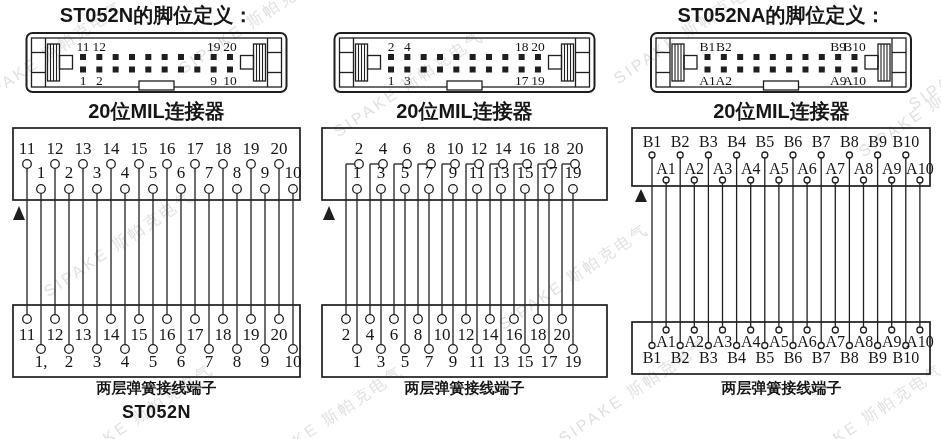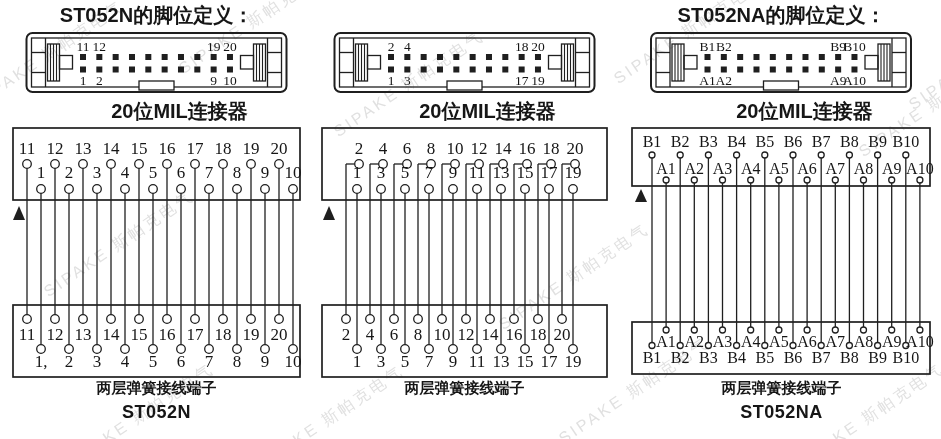--- a/index.html
+++ b/index.html
@@ -4,21 +4,21 @@
 <style>
   html,body{margin:0;padding:0;background:#ffffff;}
   .stage{position:relative;width:941px;height:439px;background:#fff;overflow:hidden;
          font-family:"Liberation Sans","DejaVu Sans",sans-serif;color:#1f1f1f;}
   .wm-layer{position:absolute;inset:0;}
   .wm{position:absolute;color:#c8c8c8;opacity:.55;font-size:16px;letter-spacing:3px;
       white-space:nowrap;transform:rotate(-34deg);transform-origin:left top;}
   svg.diagram{position:absolute;left:0;top:0;}
   .cap{position:absolute;text-align:center;color:#161616;}
   .cap.title{top:2px;font-size:20px;font-weight:600;line-height:27px;}
-  .cap.mil{top:99px;font-size:20px;font-weight:600;line-height:24px;margin-left:23px;}
+  .cap.mil{top:99px;font-size:20px;font-weight:600;line-height:24px;}
   .cap.term{top:376px;font-size:15px;font-weight:600;line-height:23px;}
   .cap.model{top:402px;font-size:18px;font-weight:700;line-height:20px;letter-spacing:.5px;}
   .p1{left:0;width:313px;} .p2{left:308px;width:313px;} .p3{left:625px;width:313px;}
 </style>
 </head>
 <body>
 
 <div class="stage">
   <div class="wm-layer">
       <span class="wm" style="left: -30px; top: 95px;">SIPAKE 斯帕克电气</span>
@@ -514,14 +514,13 @@
 
   <div class="cap mil p1">20位MIL连接器</div>
   <div class="cap mil p2">20位MIL连接器</div>
   <div class="cap mil p3">20位MIL连接器</div>
 
   <div class="cap term p1">两层弹簧接线端子</div>
   <div class="cap term p2">两层弹簧接线端子</div>
   <div class="cap term p3">两层弹簧接线端子</div>
 
   <div class="cap model p1">ST052N</div>
-  <div class="cap model p3">ST052NA</div>
 </div>
 
 </body></html>

